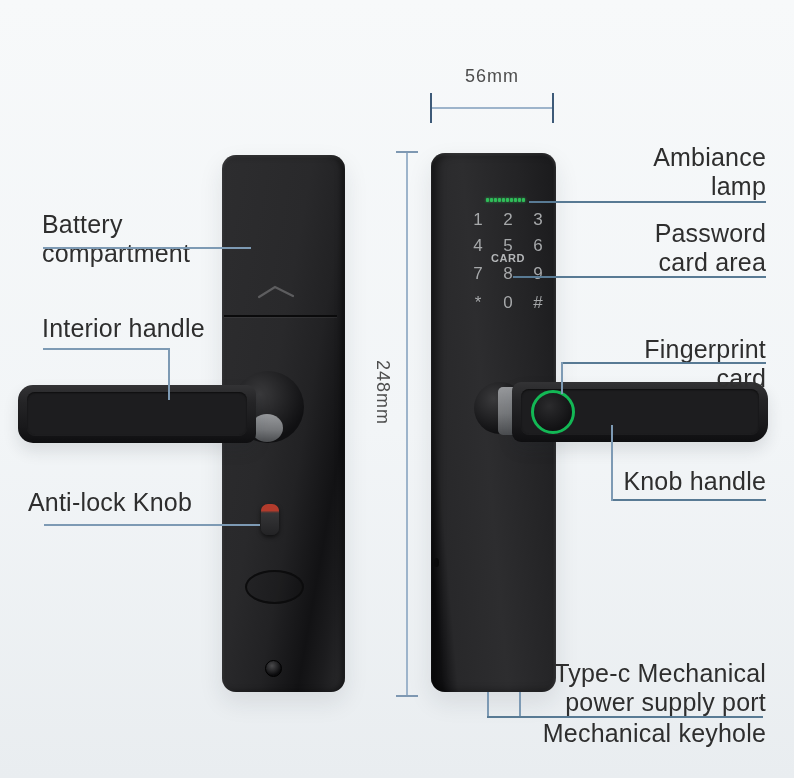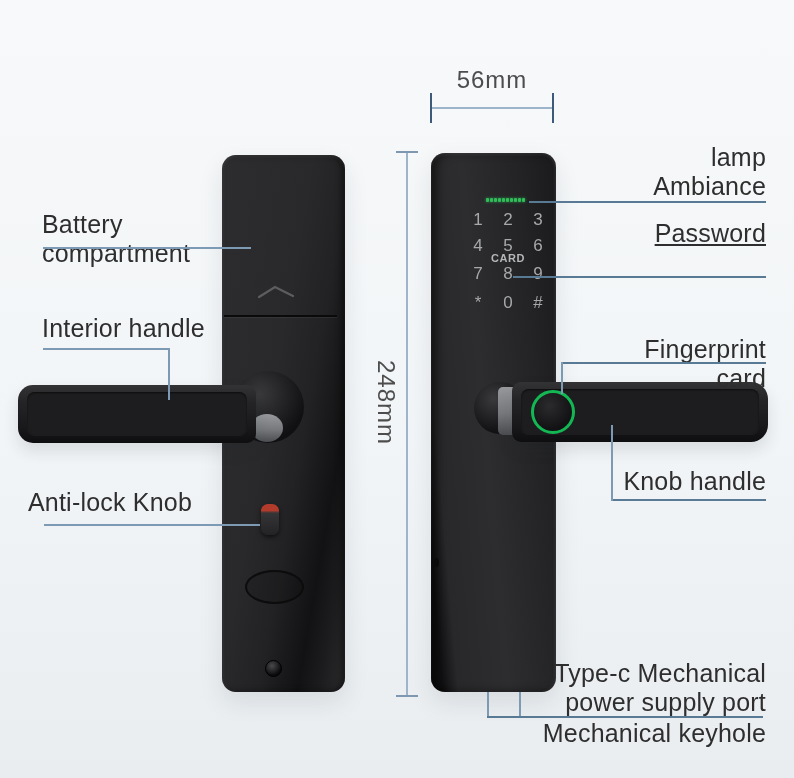--- a/index.html
+++ b/index.html
@@ -27,21 +27,21 @@
   }
   .label.right{text-align:right;}
   .hline,.vline{position:absolute;}
   .hline{height:2px;background:var(--leader-line);}
   .vline{width:2px;background:var(--leader-line);}
   .hline.dark{background:var(--underline);height:2px;}
   .dimline-h{position:absolute;height:2px;background:var(--dim-line);}
   .dimline-v{position:absolute;width:2px;background:var(--dim-line);}
   .dimtick-v{position:absolute;width:2px;background:var(--dim-tick);}
   .dimtick-h{position:absolute;height:2px;background:#7e98b2;}
-  .dim-text{position:absolute;color:var(--dim-text);font-size:24px;letter-spacing:1px;}
+  .dim-text{position:absolute;color:var(--dim-text);font-size:18px;letter-spacing:1px;}
   .dim-text.vertical{writing-mode:vertical-rl;text-orientation:mixed;}
 
   
   .lock-body{position:absolute;border-radius:14px;}
   .lock-left{
     left:222px;top:155px;width:123px;height:537px;
     background:linear-gradient(100deg,#2d2d2f 0%,#29292b 42%,#222224 60%,#121214 78%,#1c1c1e 88%,#2c2c2e 100%);
     box-shadow:inset 0 2px 3px rgba(255,255,255,.07),inset -3px 0 6px rgba(0,0,0,.55),inset 2px 0 3px rgba(255,255,255,.04),0 10px 24px rgba(30,40,50,.10);
   }
   .lock-right{
@@ -175,27 +175,28 @@
   </div>
   <div class="hline z-top" style="left:43px;top:348px;width:127px;"></div>
   <div class="vline z-top" style="left:168px;top:348px;height:52px;"></div>
 
   <div class="label" style="left:28px;top:488px;">
     <div>Anti-lock Knob</div>
   </div>
   <div class="hline z-top" style="left:44px;top:524px;width:216px;"></div>
 
   <div class="label right" style="right:28px;top:143px;">
+    <div>Ambiance</div>
     <div>lamp</div>
-    <div>Ambiance</div>
   </div>
   <div class="hline dark z-top" style="left:529px;top:201px;width:237px;"></div>
 
-  <div class="label right" style="right:28px;top:219px;text-decoration:underline;">
+  <div class="label right" style="right:28px;top:219px;">
     <div>Password</div>
+    <div>card area</div>
   </div>
   <div class="hline dark z-top" style="left:513px;top:276px;width:253px;"></div>
 
   <div class="label right" style="right:28px;top:305px;margin-top:30px;">
     <div>Fingerprint</div>
     <div>card</div>
   </div>
   <div class="hline dark z-top" style="left:561px;top:362px;width:205px;"></div>
   <div class="vline z-top" style="left:561px;top:362px;height:32px;"></div>
 

